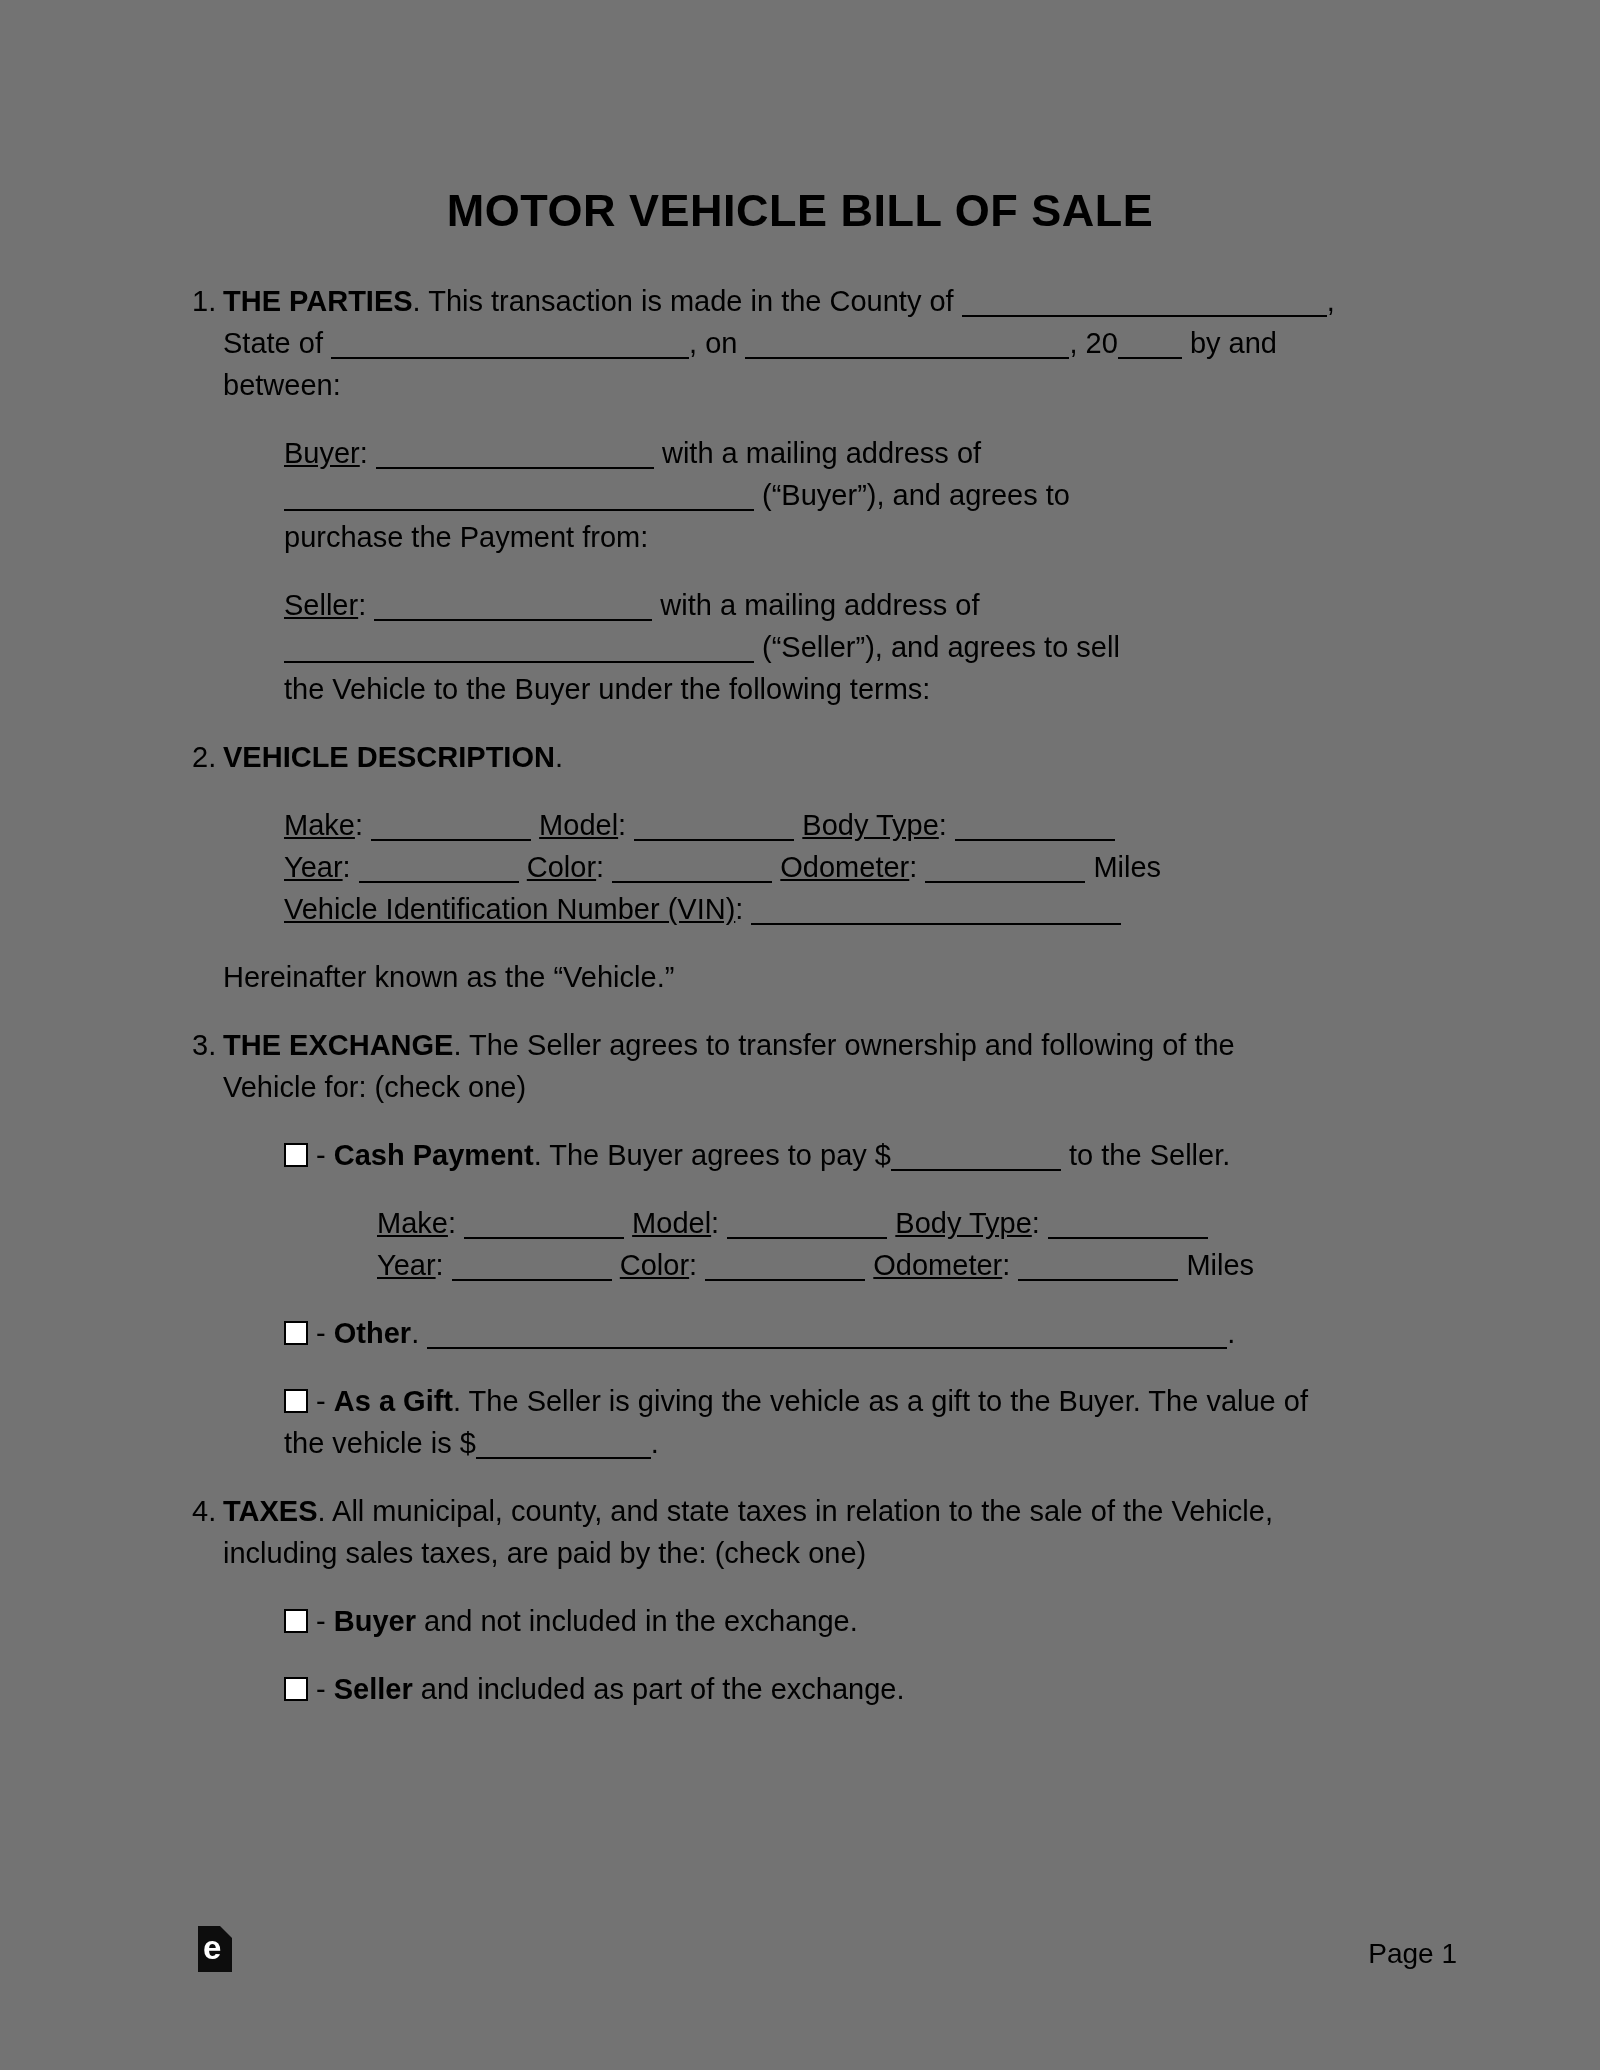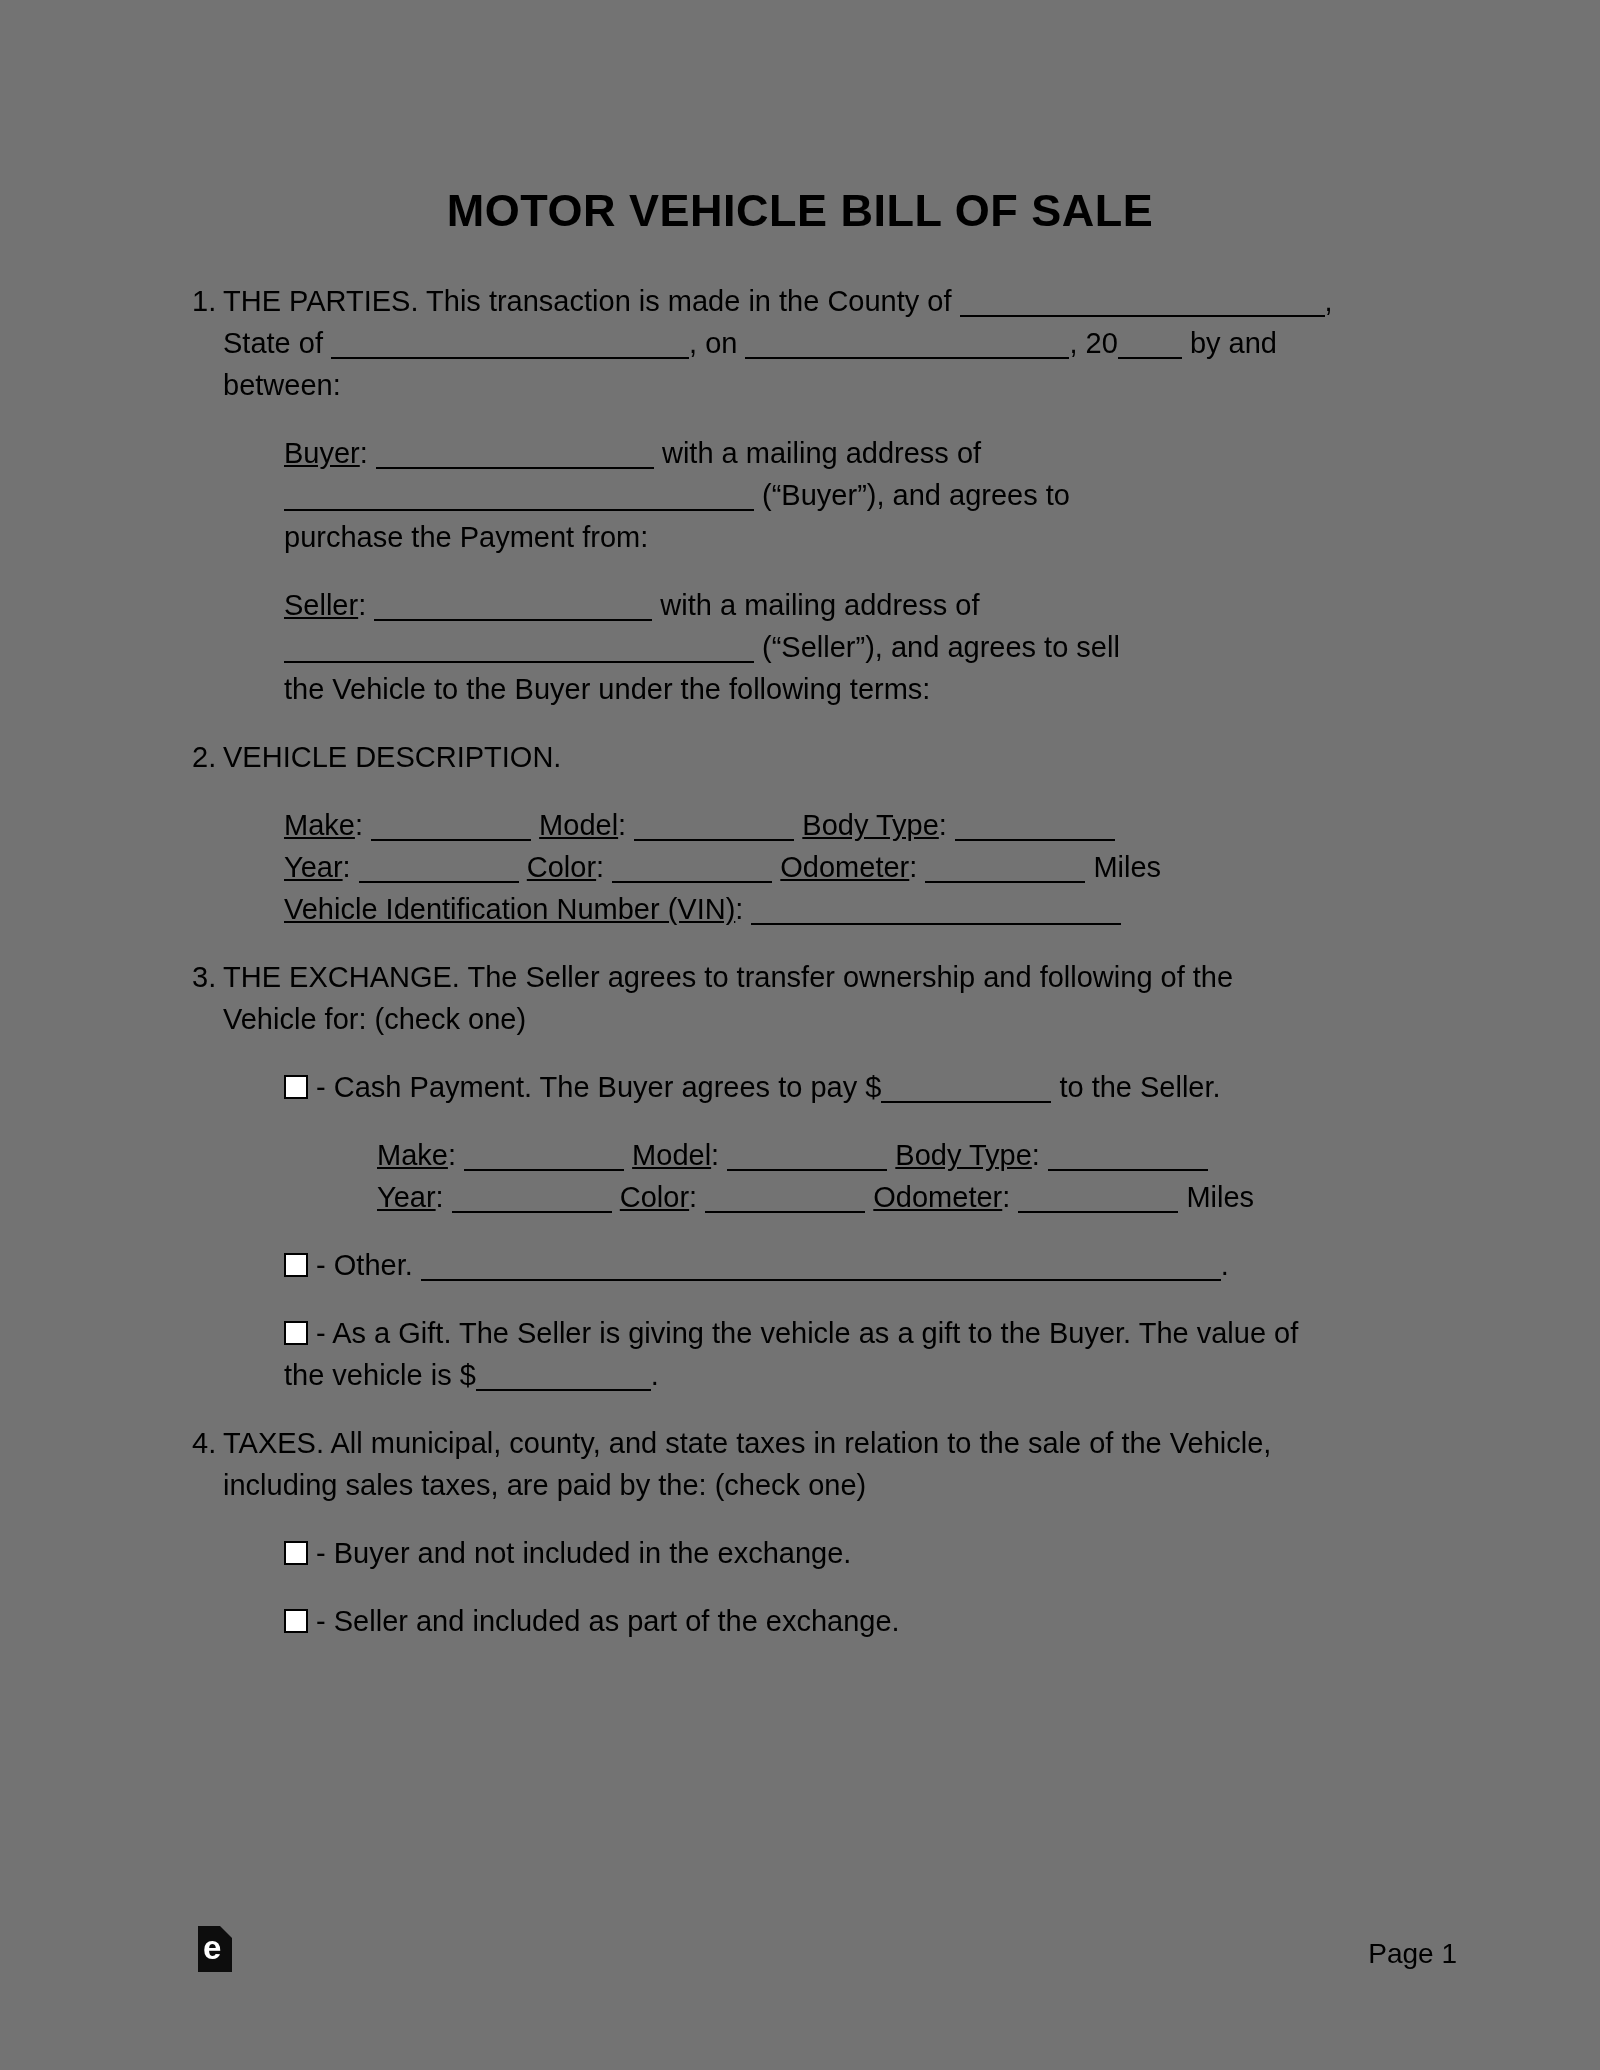--- a/index.html
+++ b/index.html
@@ -10,21 +10,21 @@
   }
   .doc-title{margin:0;padding-top:186px;margin-bottom:44px;text-align:center;
     font-size:45px;line-height:50px;font-weight:700;letter-spacing:0.5px;}
   .content{padding:0 180px 0 192px;}
   .para{margin:0 0 26px 0;}
   .sec{position:relative;padding-left:31px;}
   .num-label{position:absolute;left:0;top:0;}
   .ind0{padding-left:31px;}
   .ind1{padding-left:92px;}
   .ind2{padding-left:185px;}
-  .b{font-weight:400;}
+  .b{font-weight:700;}
   .u{text-decoration:underline;}
   .blank{display:inline-block;height:30px;border-bottom:2px solid #000;vertical-align:-6px;}
   .cb{display:inline-block;width:20px;height:20px;border:2px solid #000;vertical-align:-2px;background:#fff;}
   .footer-logo{position:absolute;left:198px;top:1926px;width:34px;height:46px;background:#0d0d0d;
     clip-path:polygon(0 0,22px 0,34px 12px,34px 46px,0 46px);}
   .logo-letter{position:absolute;left:5px;top:4px;color:#ffffff;font-size:33px;line-height:36px;font-weight:700;}
   .logo-fold{position:absolute;left:219px;top:1929px;width:10px;height:9px;background:#0d0d0d;
     clip-path:polygon(0 0,100% 100%,0 100%);}
   .page-number{position:absolute;right:143px;top:1937px;font-size:28px;line-height:34px;}
 </style>
@@ -32,20 +32,21 @@
 <body>
 
 <div class="page">
   <h1 class="doc-title">MOTOR VEHICLE BILL OF SALE</h1>
   <div class="content">
       <div class="para sec"><span class="num-label">1.</span><span class="b">THE PARTIES</span><span>. This transaction is made in the County of </span><span class="blank" style="width: 365px;"></span><span>,</span><br><span>State of </span><span class="blank" style="width: 358px;"></span><span>, on </span><span class="blank" style="width: 324px;"></span><span>, 20</span><span class="blank" style="width: 64px;"></span><span> by and</span><br><span>between:</span></div>
       <div class="para ind1"><span class="u">Buyer</span><span>: </span><span class="blank" style="width: 278px;"></span><span> with a mailing address of</span><br><span class="blank" style="width: 470px;"></span><span> (“Buyer”), and agrees to</span><br><span>purchase the Payment from:</span></div>
       <div class="para ind1"><span class="u">Seller</span><span>: </span><span class="blank" style="width: 278px;"></span><span> with a mailing address of</span><br><span class="blank" style="width: 470px;"></span><span> (“Seller”), and agrees to sell</span><br><span>the Vehicle to the Buyer under the following terms:</span></div>
       <div class="para sec"><span class="num-label">2.</span><span class="b">VEHICLE DESCRIPTION</span><span>.</span></div>
       <div class="para ind1"><span class="u">Make</span><span>: </span><span class="blank" style="width: 160px;"></span><span> </span><span class="u">Model</span><span>: </span><span class="blank" style="width: 160px;"></span><span> </span><span class="u">Body Type</span><span>: </span><span class="blank" style="width: 160px;"></span><br><span class="u">Year</span><span>: </span><span class="blank" style="width: 160px;"></span><span> </span><span class="u">Color</span><span>: </span><span class="blank" style="width: 160px;"></span><span> </span><span class="u">Odometer</span><span>: </span><span class="blank" style="width: 160px;"></span><span> Miles</span><br><span class="u">Vehicle Identification Number (VIN)</span><span>: </span><span class="blank" style="width: 370px;"></span></div>
+      <div class="para ind0"><span>Hereinafter known as the “Vehicle.”</span></div>
       <div class="para sec"><span class="num-label">3.</span><span class="b">THE EXCHANGE</span><span>. The Seller agrees to transfer ownership and following of the</span><br><span>Vehicle for: (check one)</span></div>
       <div class="para ind1"><span class="cb"></span><span> - </span><span class="b">Cash Payment</span><span>. The Buyer agrees to pay $</span><span class="blank" style="width: 170px;"></span><span> to the Seller.</span></div>
       <div class="para ind2"><span class="u">Make</span><span>: </span><span class="blank" style="width: 160px;"></span><span> </span><span class="u">Model</span><span>: </span><span class="blank" style="width: 160px;"></span><span> </span><span class="u">Body Type</span><span>: </span><span class="blank" style="width: 160px;"></span><br><span class="u">Year</span><span>: </span><span class="blank" style="width: 160px;"></span><span> </span><span class="u">Color</span><span>: </span><span class="blank" style="width: 160px;"></span><span> </span><span class="u">Odometer</span><span>: </span><span class="blank" style="width: 160px;"></span><span> Miles</span></div>
       <div class="para ind1"><span class="cb"></span><span> - </span><span class="b">Other</span><span>. </span><span class="blank" style="width: 800px;"></span><span>.</span></div>
       <div class="para ind1"><span class="cb"></span><span> - </span><span class="b">As a Gift</span><span>. The Seller is giving the vehicle as a gift to the Buyer. The value of</span><br><span>the vehicle is $</span><span class="blank" style="width: 175px;"></span><span>.</span></div>
       <div class="para sec"><span class="num-label">4.</span><span class="b">TAXES</span><span>. All municipal, county, and state taxes in relation to the sale of the Vehicle,</span><br><span>including sales taxes, are paid by the: (check one)</span></div>
       <div class="para ind1"><span class="cb"></span><span> - </span><span class="b">Buyer</span><span> and not included in the exchange.</span></div>
       <div class="para ind1"><span class="cb"></span><span> - </span><span class="b">Seller</span><span> and included as part of the exchange.</span></div>
     </div>
 

